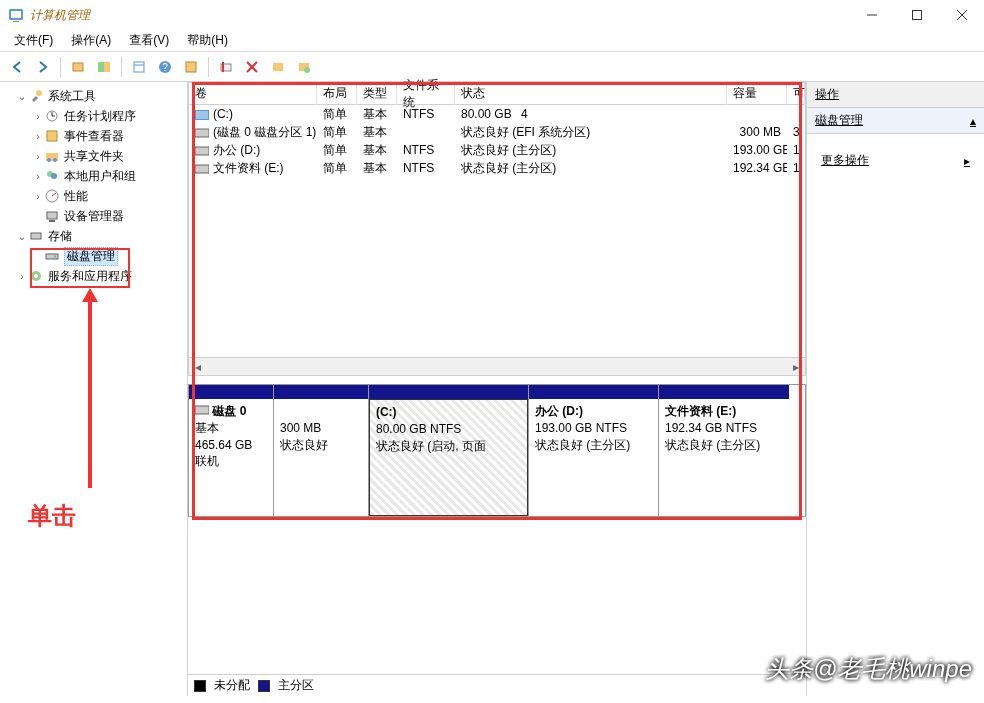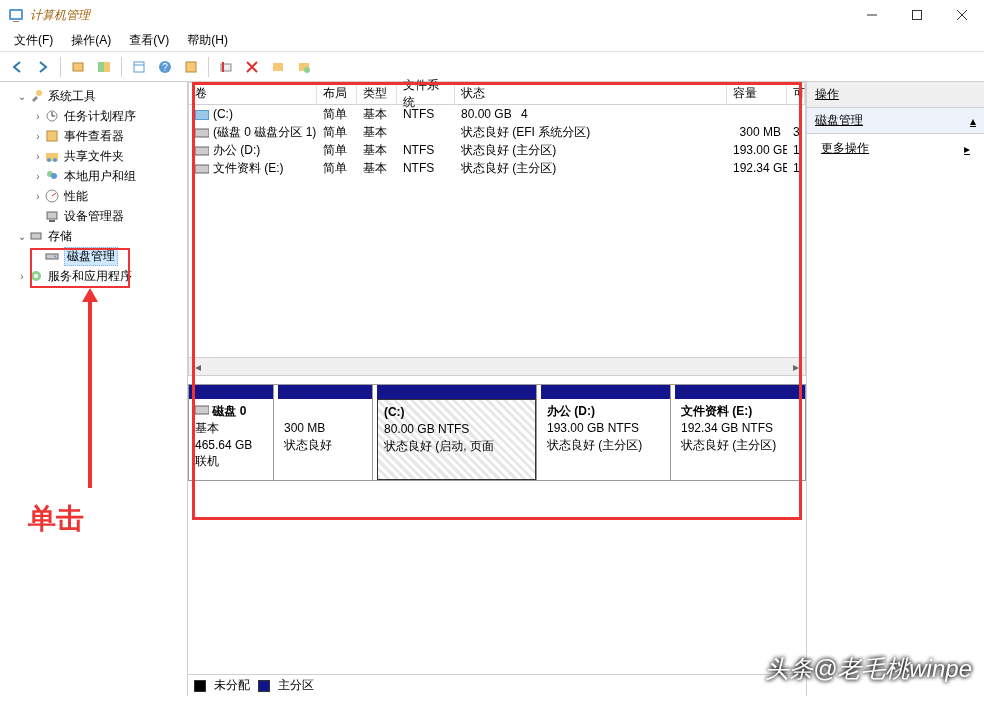--- a/index.html
+++ b/index.html
@@ -33,36 +33,36 @@
 .col-vol { width: 128px; display: flex; align-items: center; gap: 4px; }
 .col-layout { width: 40px; }
 .col-type { width: 40px; }
 .col-fs { width: 58px; }
 .col-status { width: 272px; }
 .col-cap { width: 60px; text-align: right; }
 .col-extra { width: 18px; }
 .vol-scroll { height: 18px; display: flex; align-items: center; background: #f0f0f0; border-top: 1px solid #d0d0d0; }
 .vol-scroll .arrow { width: 18px; height: 16px; display: flex; align-items: center; justify-content: center; color: #666; }
 .vol-scroll .track { flex: 1; }
-.disk-panel { border: 1px solid #999; margin-top: 8px; display: flex; height: 97px; justify-content: space-between; }
+.disk-panel { border: 1px solid #999; margin-top: 8px; display: flex; height: 133px; }
 .disk-info { width: 85px; border-right: 1px solid #999; display: flex; flex-direction: column; }
 .disk-info-head { background: #14148c; height: 14px; }
 .disk-info-body { padding: 4px 6px; line-height: 1.4; }
 .part { border-right: 1px solid #999; display: flex; flex-direction: column; }
 .part-head { background: #14148c; height: 14px; }
 .part-body { padding: 4px 6px; line-height: 1.4; flex: 1; }
 .part.sel .part-body { background: repeating-linear-gradient(45deg,#e8e8e8 0,#e8e8e8 3px,#fff 3px,#fff 6px); border: 1px solid #333; }
 .legend { height: 22px; display: flex; align-items: center; gap: 8px; padding: 0 6px; border-top: 1px solid #d0d0d0; margin-top: auto; }
 .legend .sw { width: 12px; height: 12px; border: 1px solid #333; display: inline-block; }
 .right-pane { width: 180px; border-left: 1px solid #d0d0d0; text-decoration: underline; }
 .right-head { background: #f0f0f0; padding: 4px 8px; border-bottom: 1px solid #d0d0d0; }
 .right-section { background: #eef3fb; padding: 4px 8px; border-bottom: 1px solid #d0d0d0; display:flex; justify-content:space-between; align-items:center;}
-.right-item { padding: 6px 14px; display: flex; justify-content: space-between; align-items: center; }
+.right-item { padding: 18px 14px; display: flex; justify-content: space-between; align-items: center; }
 .redbox { position: absolute; border: 3px solid #e33; pointer-events: none; }
-.annotation { position: absolute; color: #e33; font-size: 28px; font-weight: bold; }
+.annotation { position: absolute; color: #e33; font-size: 24px; font-weight: bold; }
 .arrow-svg { position: absolute; pointer-events: none; }
 .watermark { position: absolute; right: 12px; bottom: 18px; color: #fff; font-size: 24px; text-shadow: 0 0 4px #000,0 0 4px #000; font-style: italic; }
 .vicon { width:14px; height:10px; display:inline-block; }
 </style>
 </head>
 <body>
 
 <div class="titlebar">
   <span class="app-icon">
     <svg width="16" height="16">

